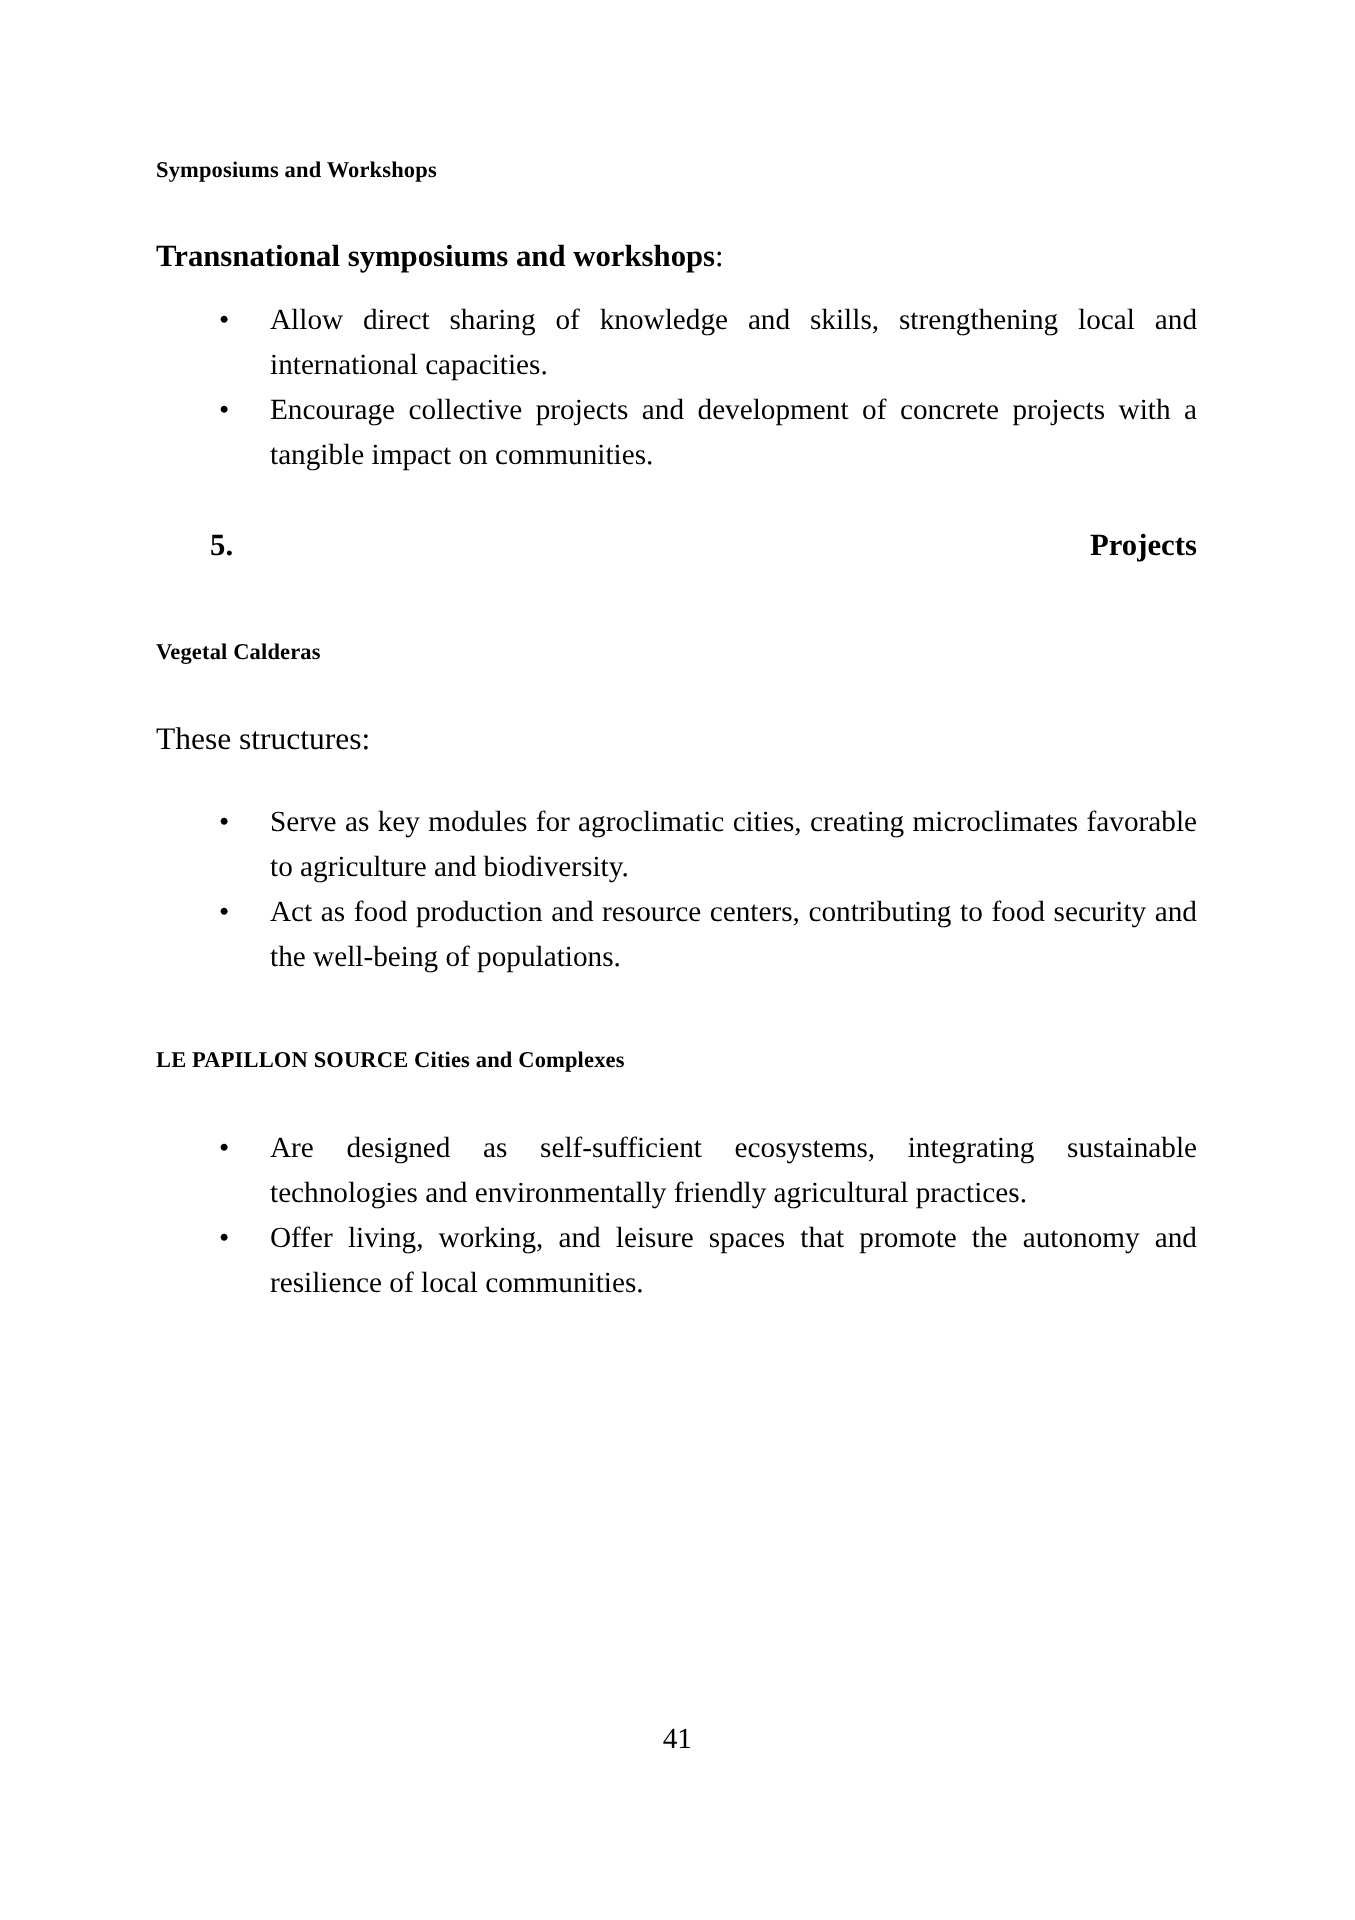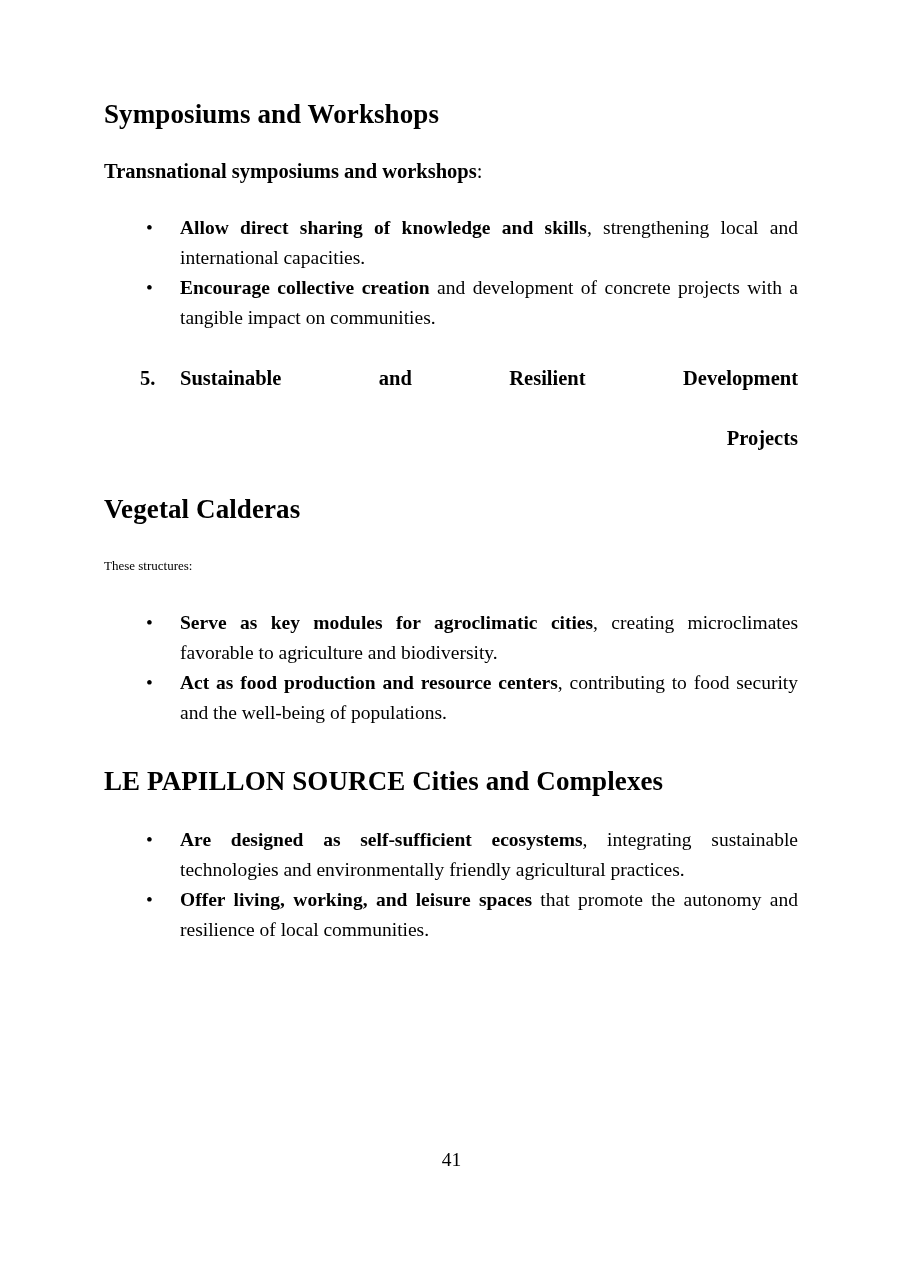--- a/index.html
+++ b/index.html
@@ -24,39 +24,39 @@
   }
   .content {
     position: absolute;
     left: 104px;
     top: 101px;
     width: 694px;
   }
 
   
   .heading {
-    font-size: 27px;
+    font-size: 15px;
     font-weight: bold;
     line-height: 26px;
     margin: 0 0 31px 0;
     text-align: left;
     letter-spacing: 0.1px;
   }
 
   .heading-run {
     font-size: 20.5px;
     font-weight: bold;
     line-height: 26px;
-    margin: 0 0 29px 0;
+    margin: 0 0 15px 0;
   }
   .heading-run .plain { font-weight: normal; }
 
   
   .para {
-    font-size: 13px;
+    font-size: 21px;
     font-weight: normal;
     line-height: 26px;
     margin: 0 0 29px 0;
     text-align: left;
   }
 
   
   ul.bullets {
     list-style: none;
     margin: 0 0 26px 0;
@@ -72,21 +72,21 @@
     text-justify: inter-word;
   }
   ul.bullets li .dot {
     position: absolute;
     left: 42px;
     top: 0;
     font-size: 19.5px;
     line-height: 30px;
   }
   ul.bullets li .lead {
-    font-weight: bold;
+    font-weight: normal;
   }
   ul.bullets li .rest {
     font-weight: normal;
   }
 
   
   ol.numbered {
     list-style: none;
     margin: 0 0 29px 0;
     padding: 0;
@@ -145,29 +145,28 @@
 
 <div class="page">
   <div class="content">
 
     <h2 class="heading">Symposiums and Workshops</h2>
 
     <p class="heading-run"><span>Transnational symposiums and workshops</span><span class="plain">:</span></p>
 
     <ul class="bullets">
       <li><span class="dot">•</span><span class="lead">Allow direct sharing of knowledge and skills</span><span class="rest">, strengthening local and international capacities.</span></li>
-      <li><span class="dot">•</span><span class="lead">Encourage collective creation</span><span class="rest"> and development of concrete projects with a tangible impact on communities.</span></li>
+      <li><span class="dot">•</span><span class="lead">Encourage collective projects</span><span class="rest"> and development of concrete projects with a tangible impact on communities.</span></li>
     </ul>
 
     <div class="spacer-sm"></div>
 
     <ol class="numbered">
       <li>
           <span class="num">5.</span>
-          <span class="jline">Sustainable and Resilient Development</span>
           <span class="lastline">Projects</span>
         </li>
     </ol>
 
     <div class="spacer-md"></div>
 
     <h2 class="heading">Vegetal Calderas</h2>
 
     <p class="para">These structures:</p>
 

